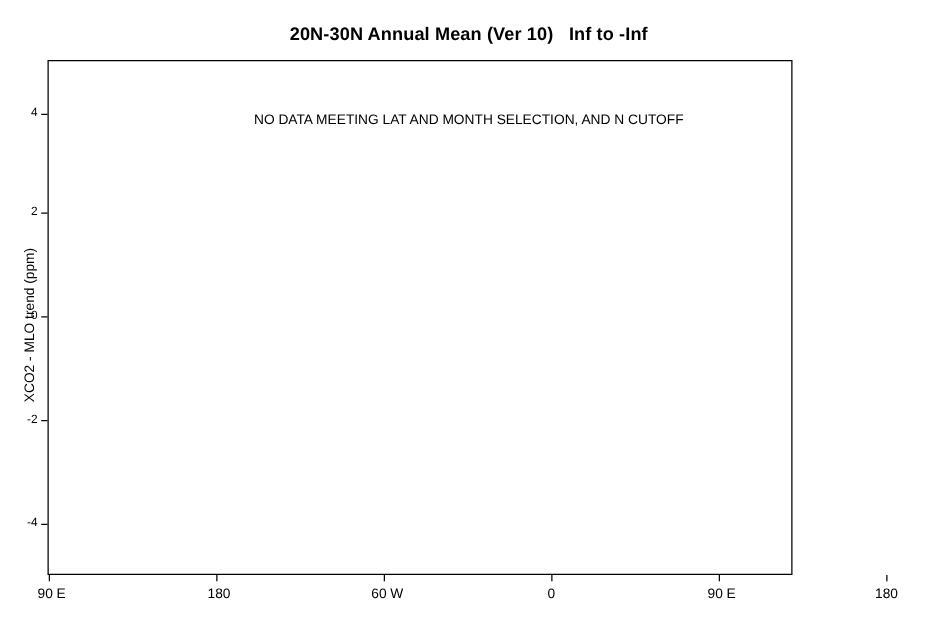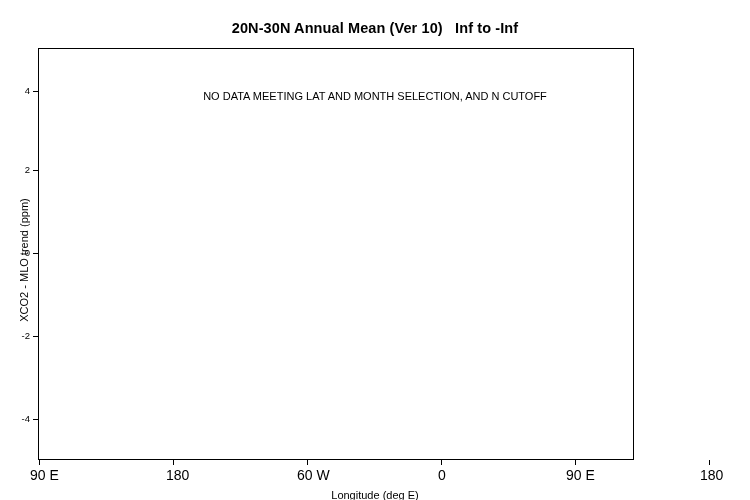--- a/index.html
+++ b/index.html
@@ -85,21 +85,21 @@
   #x-ticks {
     position: absolute;
     left: 0;
     top: 448px;
     width: 750px;
     height: 30px;
   }
   #x-ticks .tick {
     position: absolute;
     top: 10px;
-    font-size: 14px;
+    font-size: 11px;
     line-height: 10px;
     white-space: nowrap;
   }
   #x-ticks .tickmark {
     position: absolute;
     top: 0px;
     width: 1px;
     height: 5px;
     background: #000000;
   }
@@ -166,17 +166,16 @@
     <div class="tickmark" style="left:441px;"></div>
     <div class="tick" style="left:438px;">0</div>
 
     <div class="tickmark" style="left:575px;"></div>
     <div class="tick" style="left:566px;">90 E</div>
 
     <div class="tickmark" style="left:709px;"></div>
     <div class="tick" style="left:700px;">180</div>
   </div>
 
-  <div id="x-axis-title">Longitude (deg E)</div>
 
   <div id="y-axis-title">XCO2 - MLO trend (ppm)</div>
 
 </div>
 
 </body></html>

